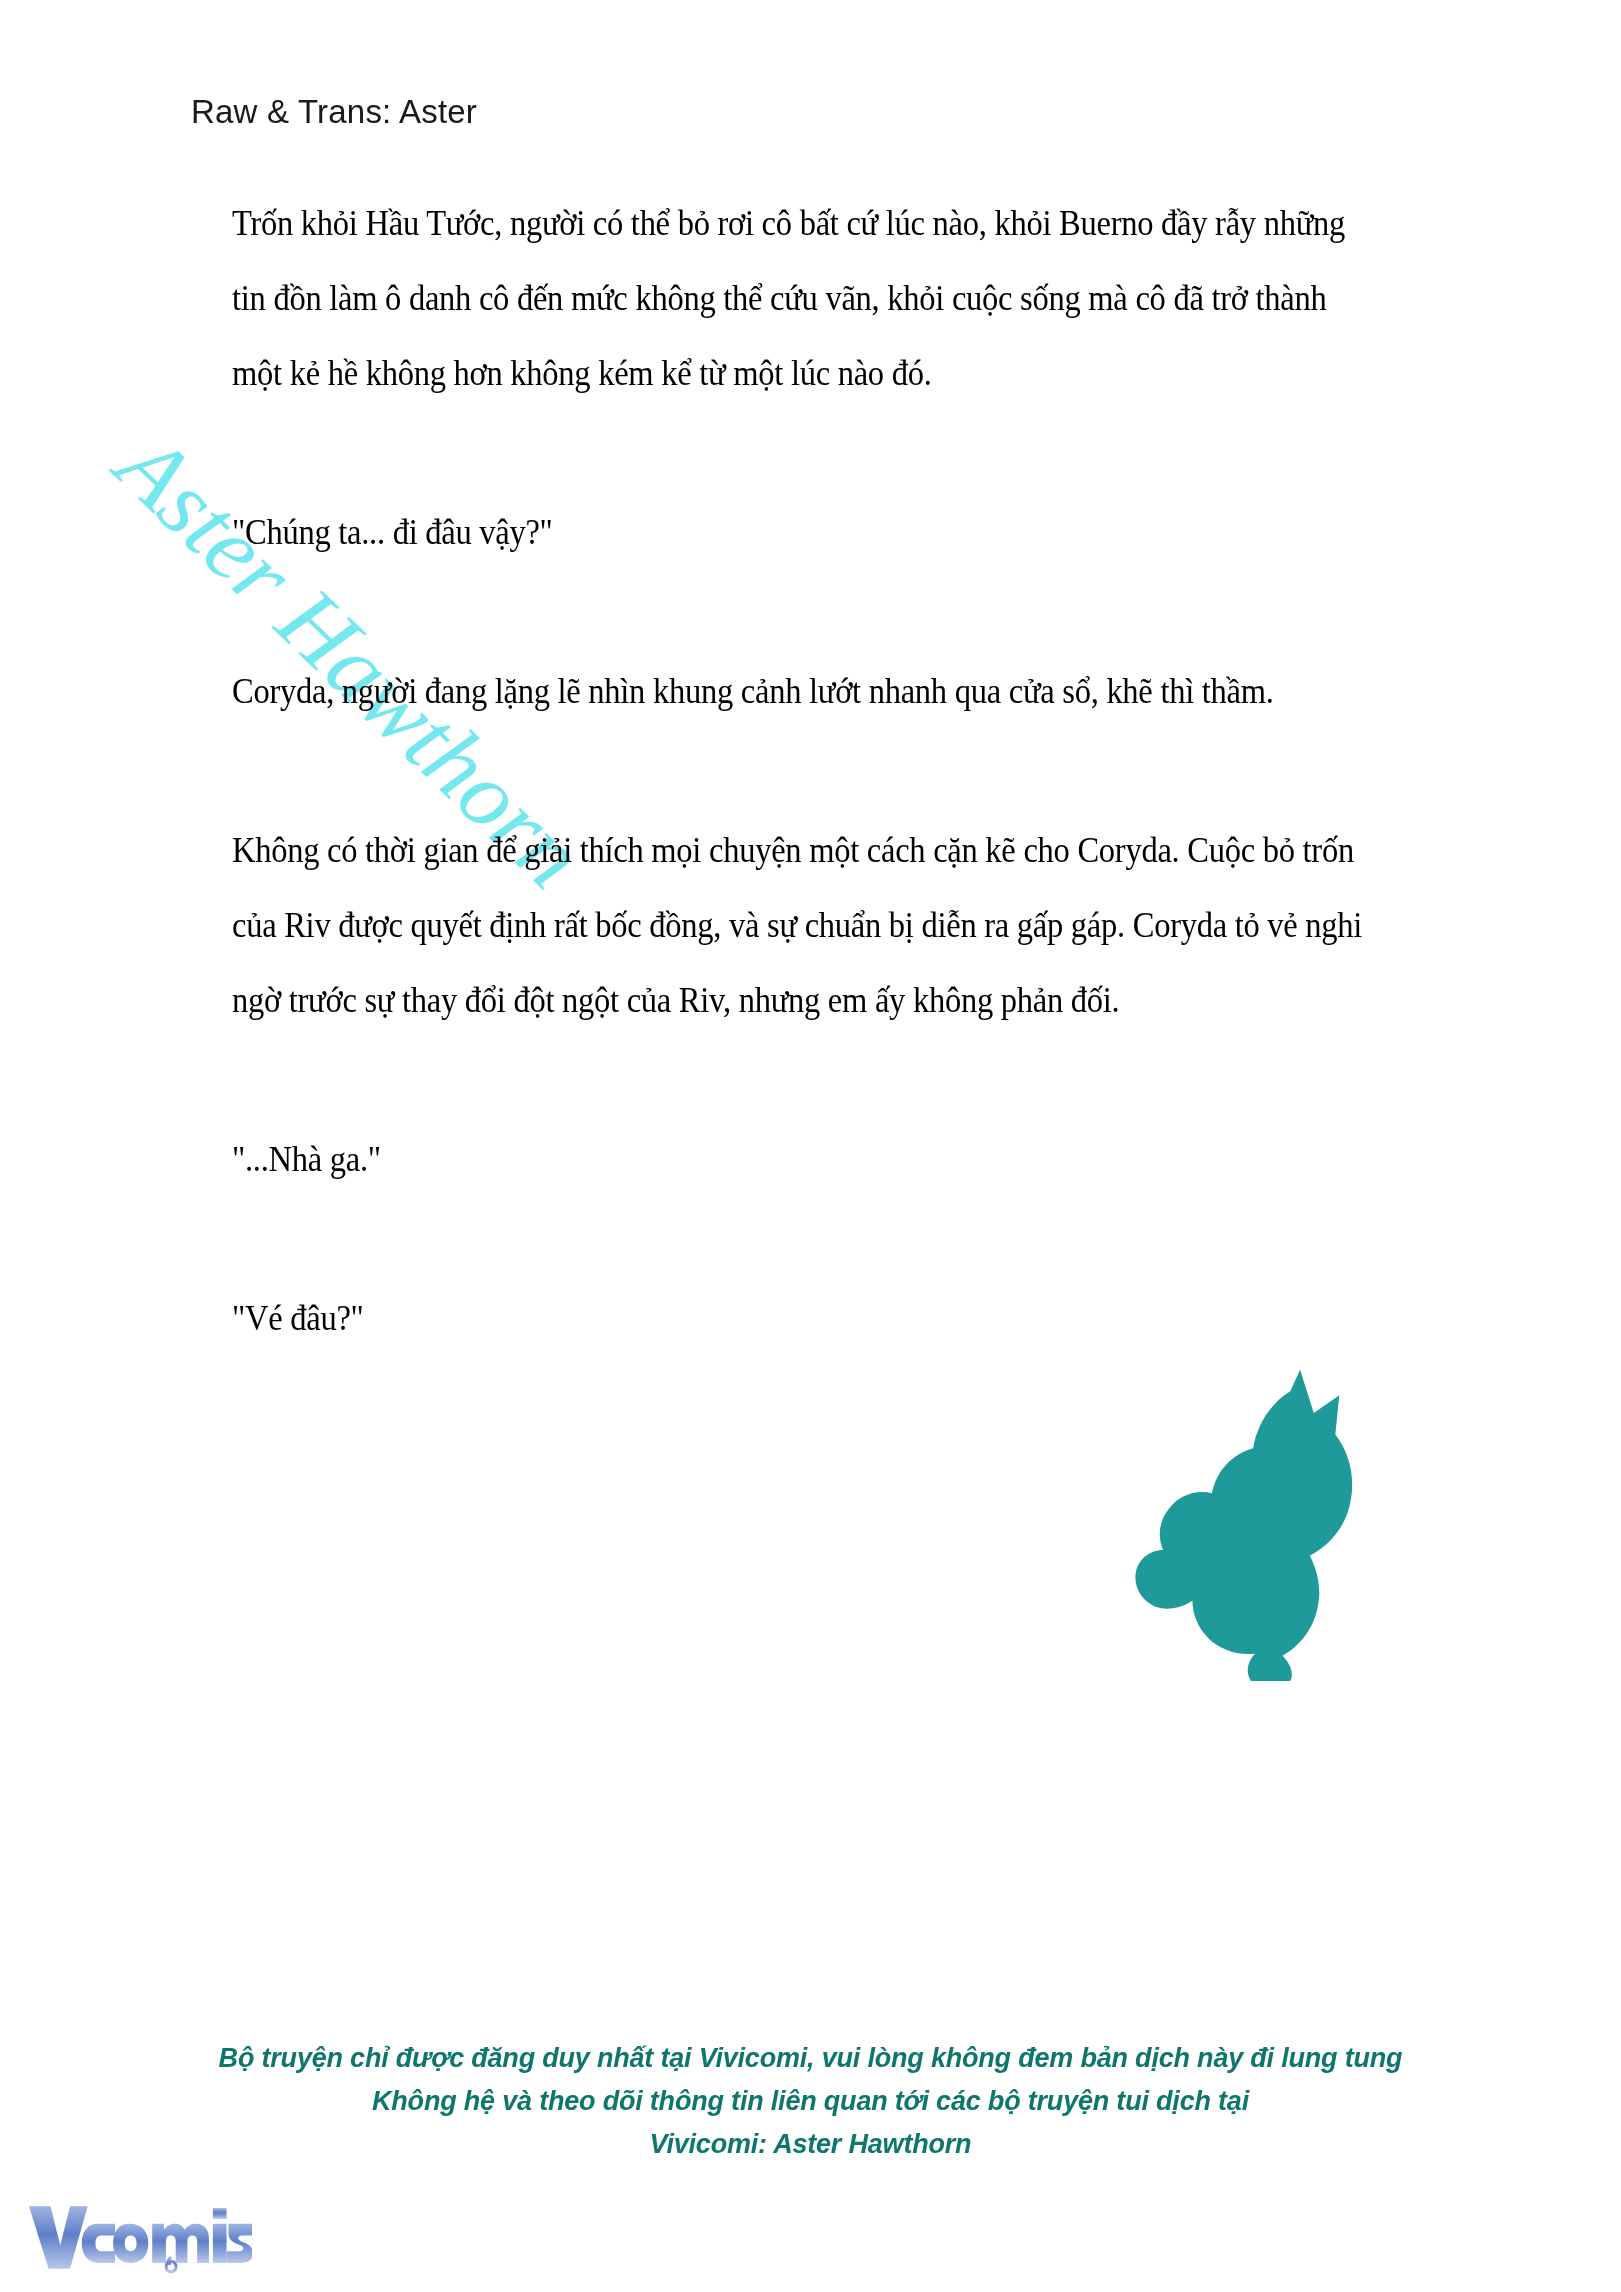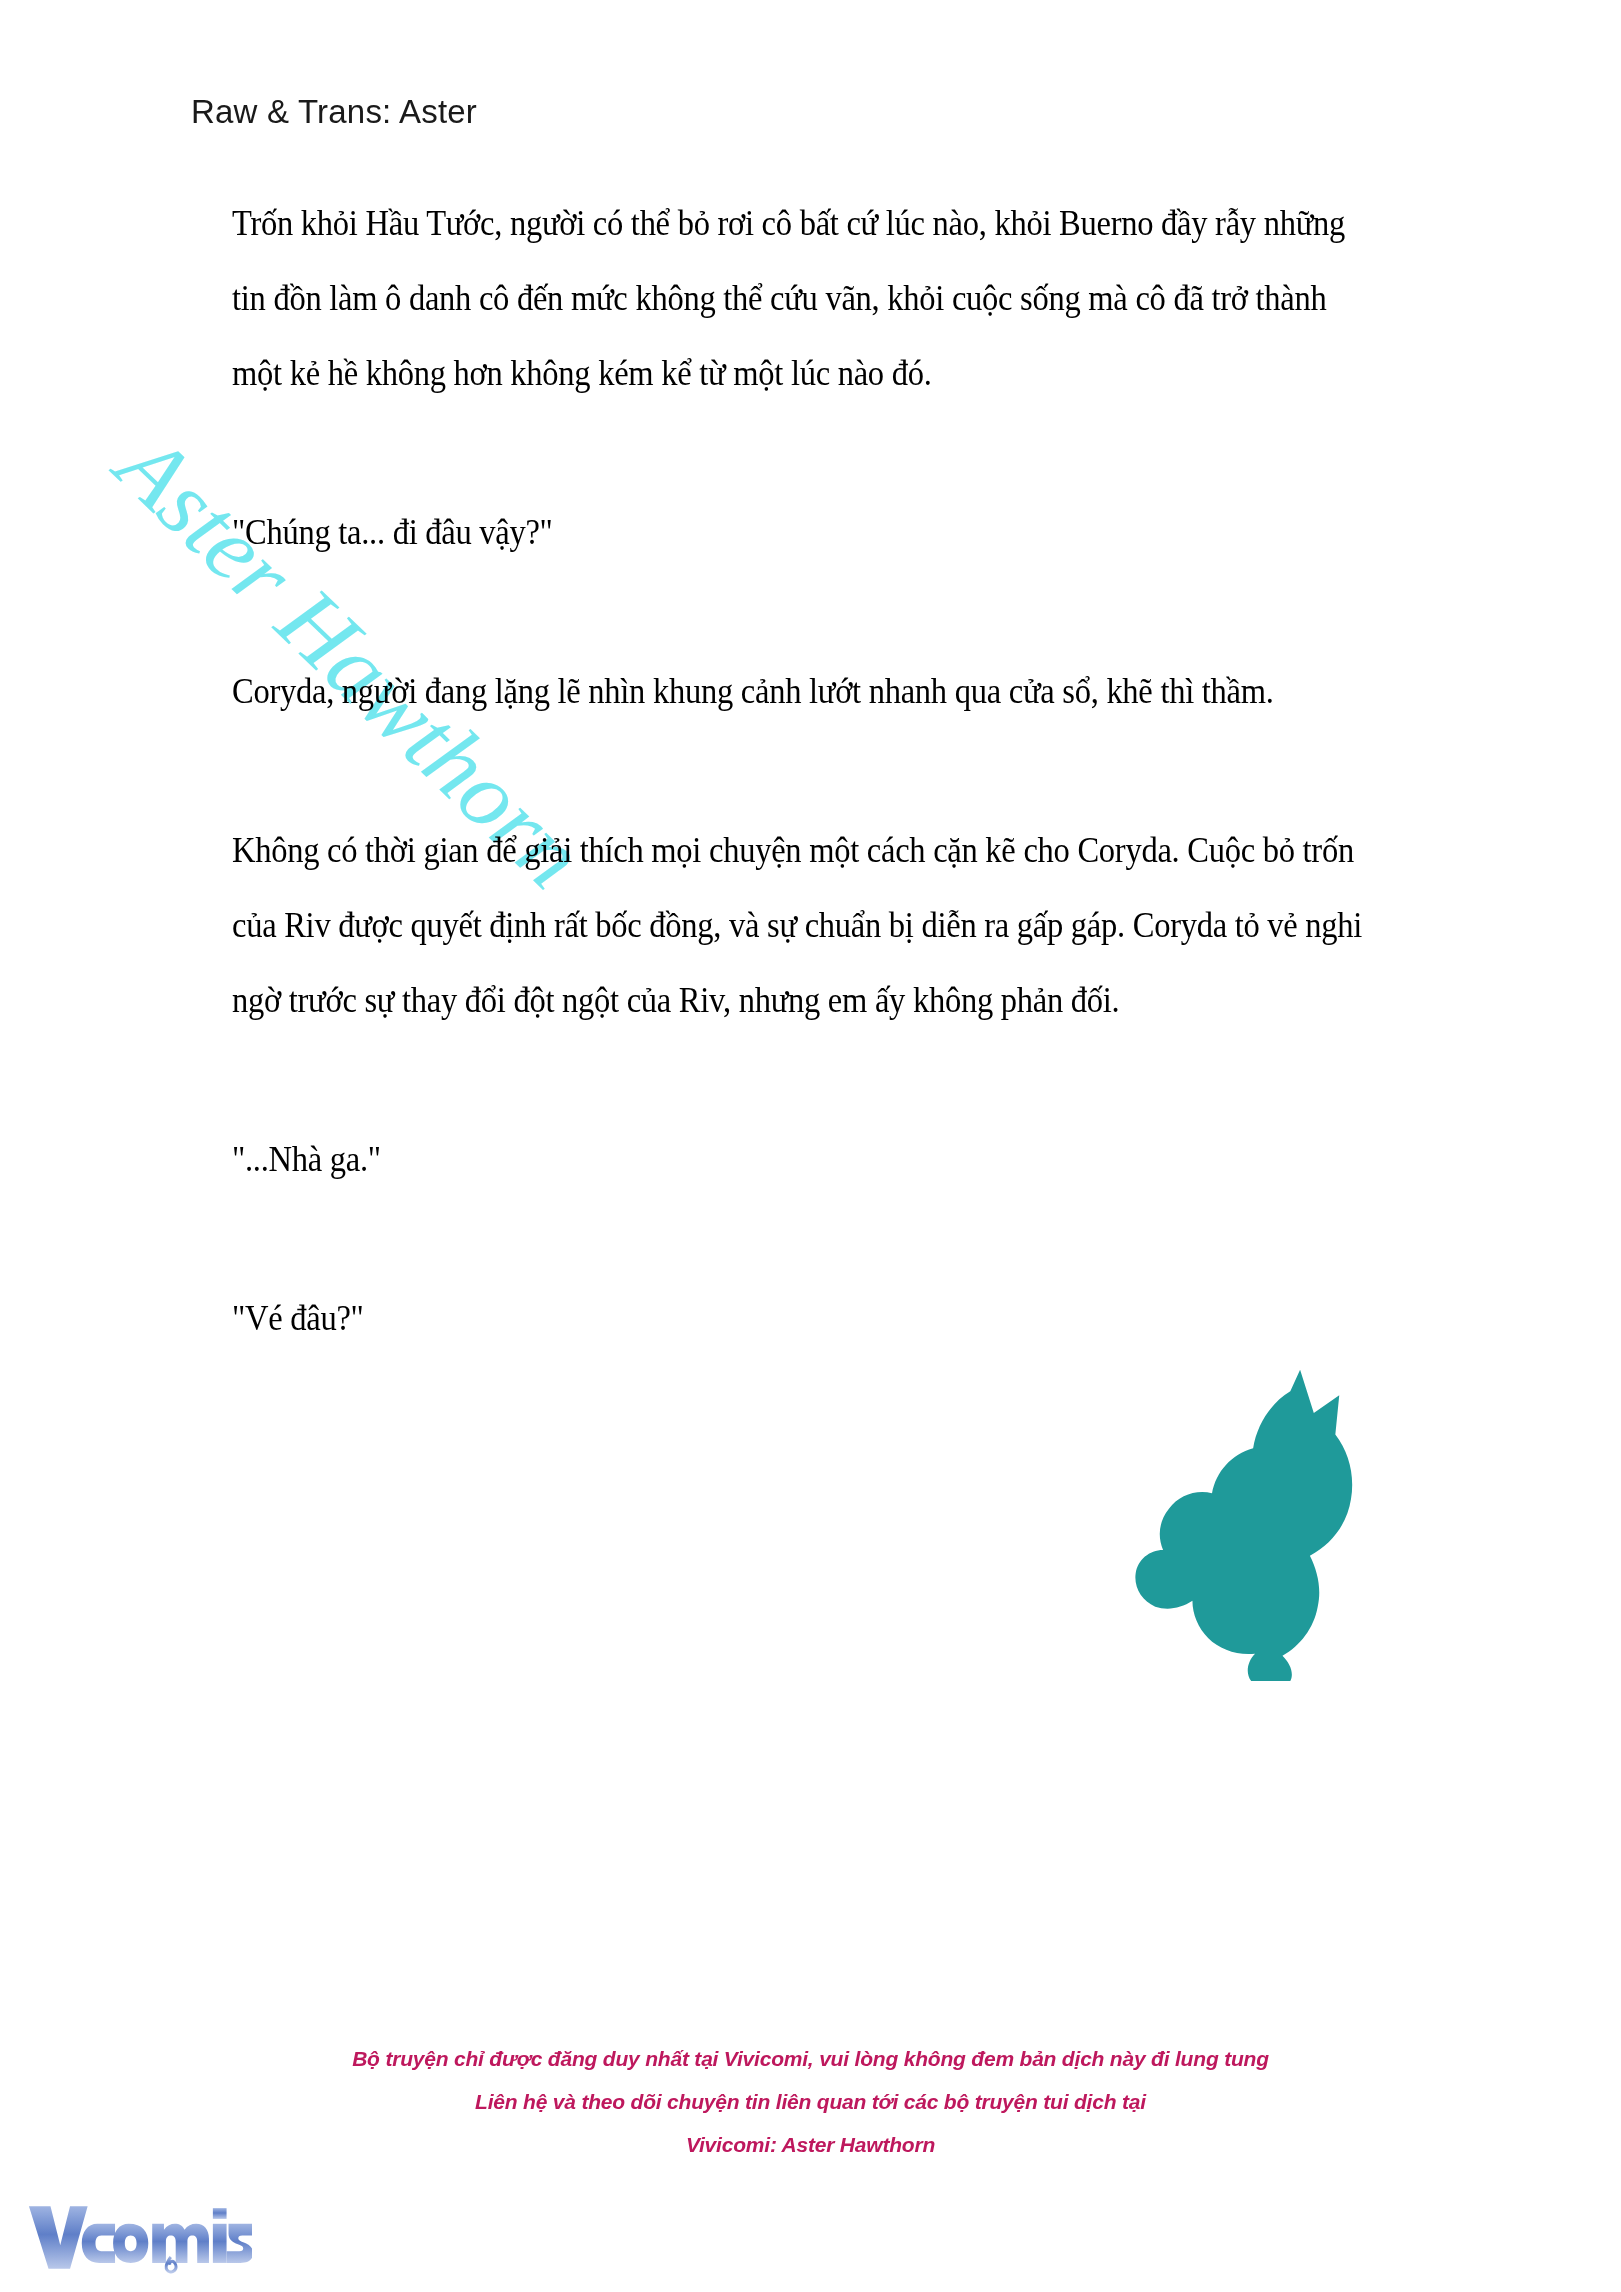--- a/index.html
+++ b/index.html
@@ -93,22 +93,22 @@
     left: 0;
     right: 0;
     top: 2037px;
     text-align: center;
     z-index: 4;
   }
   .footer-line {
     font-family: "Liberation Sans", "DejaVu Sans", sans-serif;
     font-weight: bold;
     font-style: italic;
-    font-size: 21px;
-    color: #be185d;
+    font-size: 27px;
+    color: #0f766e;
     line-height: 43px;
     letter-spacing: -0.2px;
     white-space: nowrap;
   }
 
   
   .logo {
     position: absolute;
     left: 27.4px;
     top: 2200px;
@@ -150,21 +150,21 @@
     <div class="gap-lg"></div>
     <p class="para">Không có thời gian để giải thích mọi chuyện một cách cặn kẽ cho Coryda. Cuộc bỏ trốn của Riv được quyết định rất bốc đồng, và sự chuẩn bị diễn ra gấp gáp. Coryda tỏ vẻ nghi ngờ trước sự thay đổi đột ngột của Riv, nhưng em ấy không phản đối.</p>
     <div class="gap-lg"></div>
     <p class="para">"...Nhà ga."</p>
     <div class="gap-lg"></div>
     <p class="para">"Vé đâu?"</p>
   </div>
 
   <div class="footer-credit">
     <div class="footer-line">Bộ truyện chỉ được đăng duy nhất tại Vivicomi, vui lòng không đem bản dịch này đi lung tung</div>
-    <div class="footer-line">Liên hệ và theo dõi chuyện tin liên quan tới các bộ truyện tui dịch tại</div>
+    <div class="footer-line">Không hệ và theo dõi thông tin liên quan tới các bộ truyện tui dịch tại</div>
     <div class="footer-line">Vivicomi: Aster Hawthorn</div>
   </div>
 
   <div class="logo">
     <svg viewBox="0 0 230 75" xmlns="http://www.w3.org/2000/svg" aria-hidden="true">
       <defs>
         <linearGradient id="lg" x1="0" y1="0" x2="0" y2="1">
           <stop offset="0%" stop-color="#9fb4e2"></stop>
           <stop offset="45%" stop-color="#5f7fc8"></stop>
           <stop offset="100%" stop-color="#b9c8ea"></stop>

